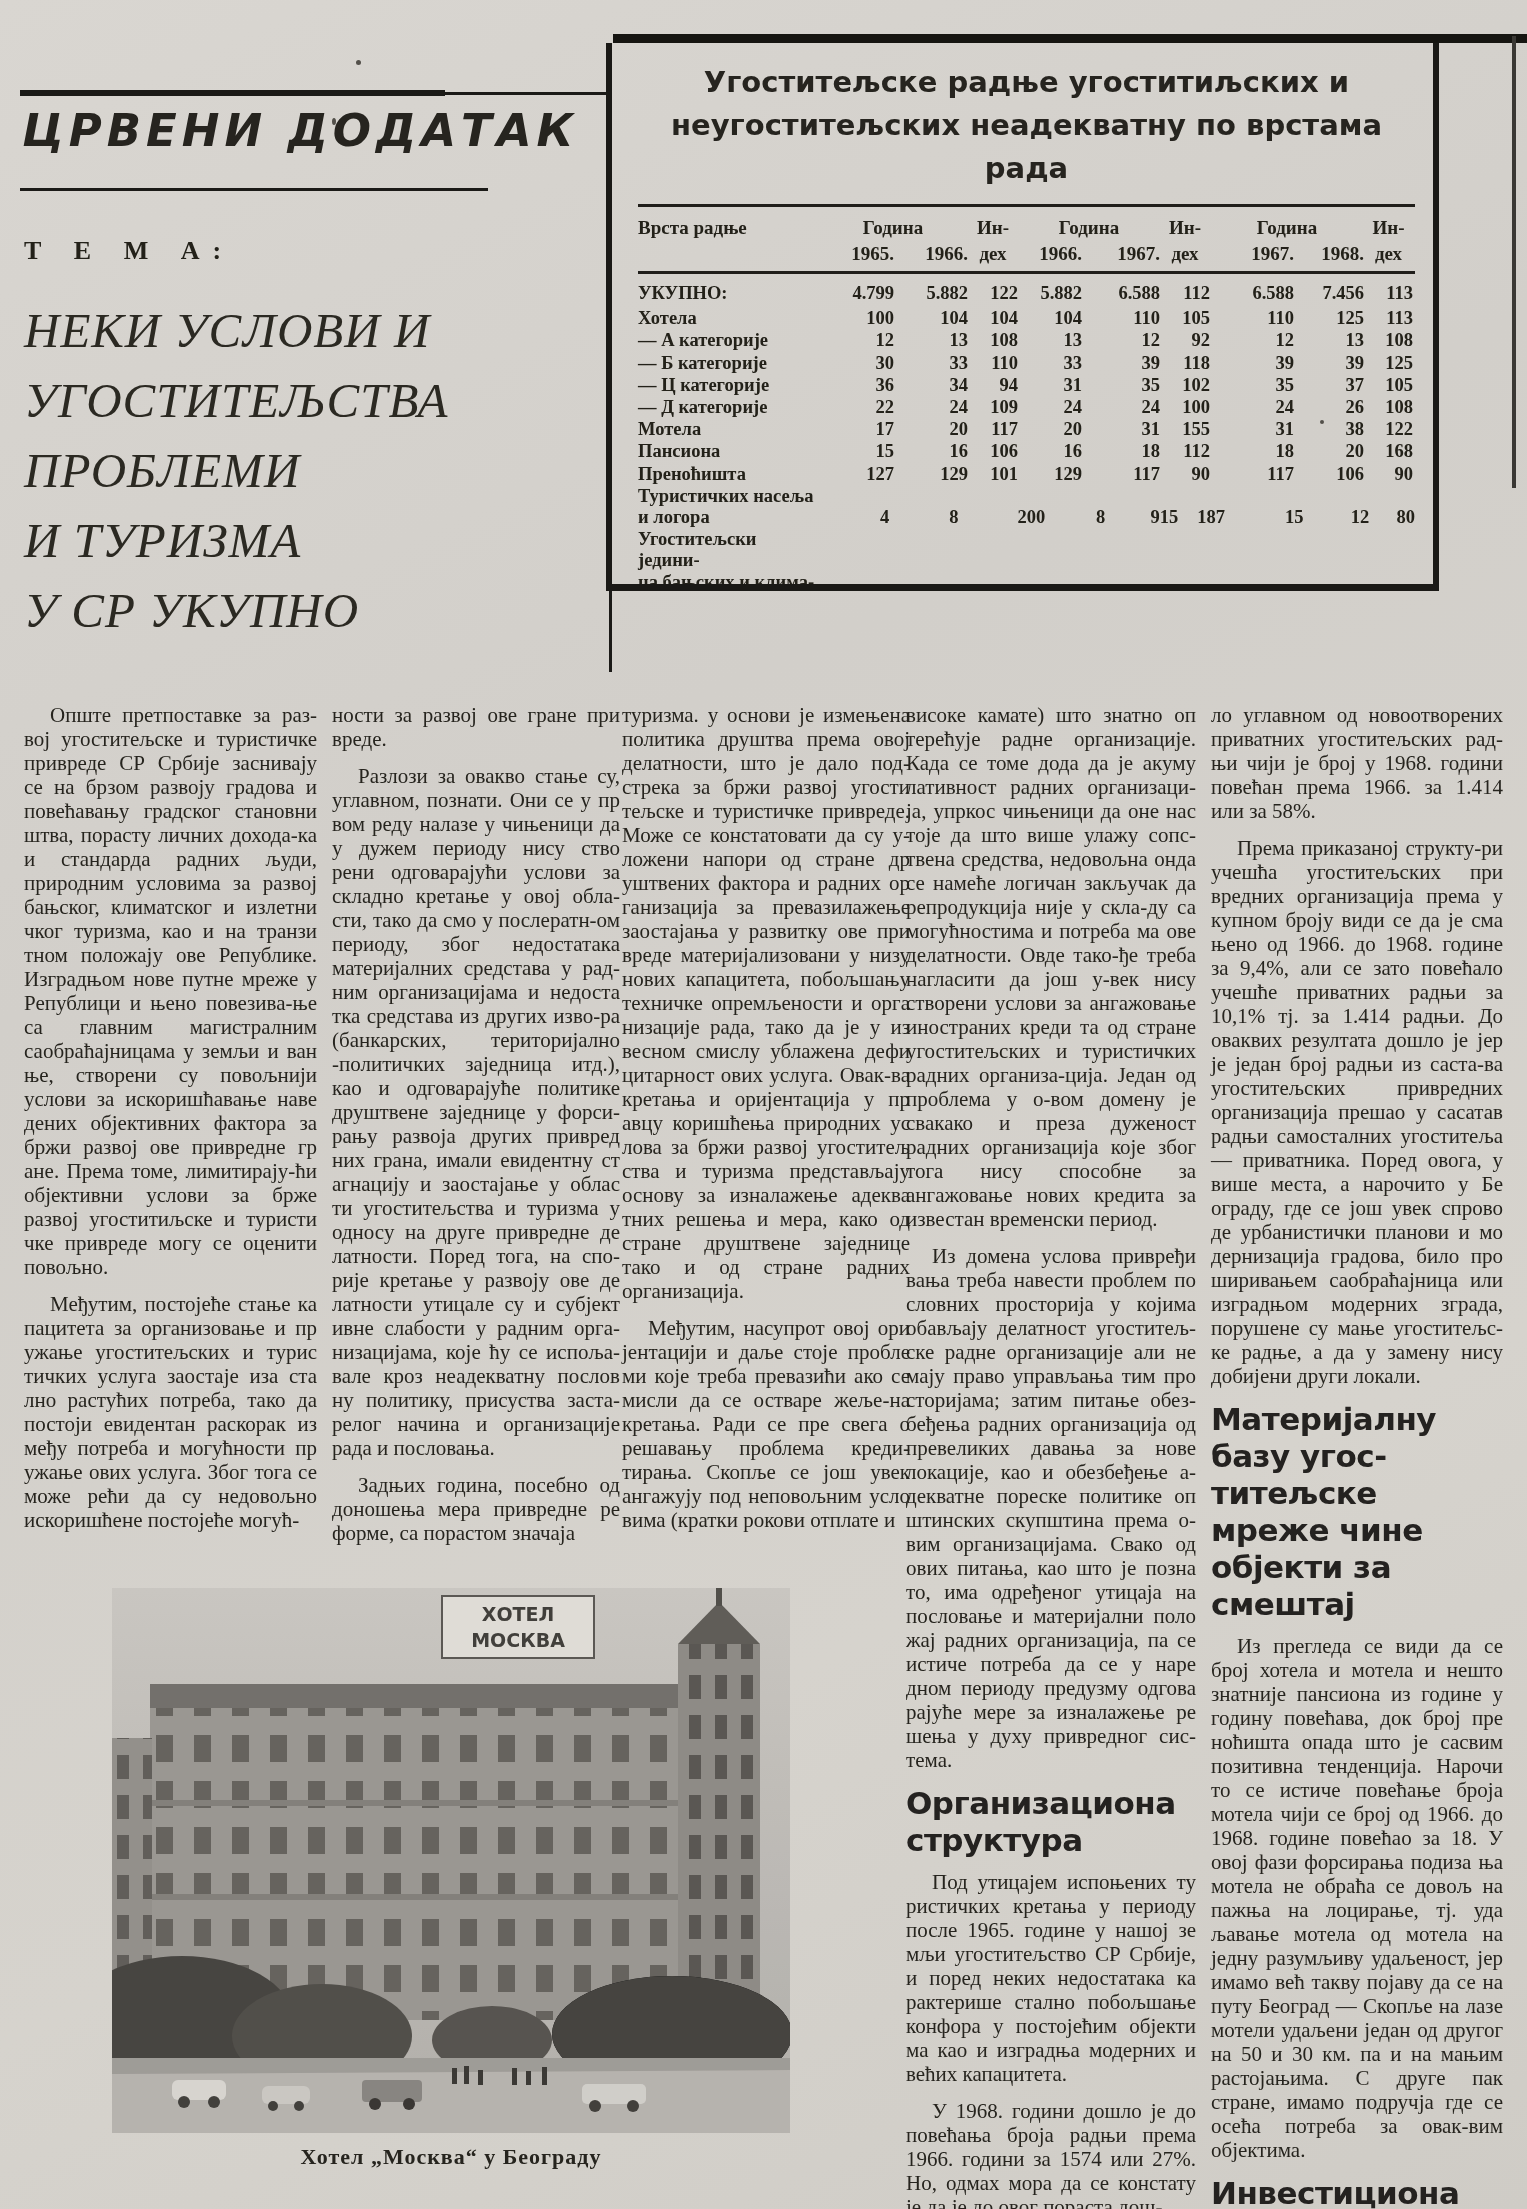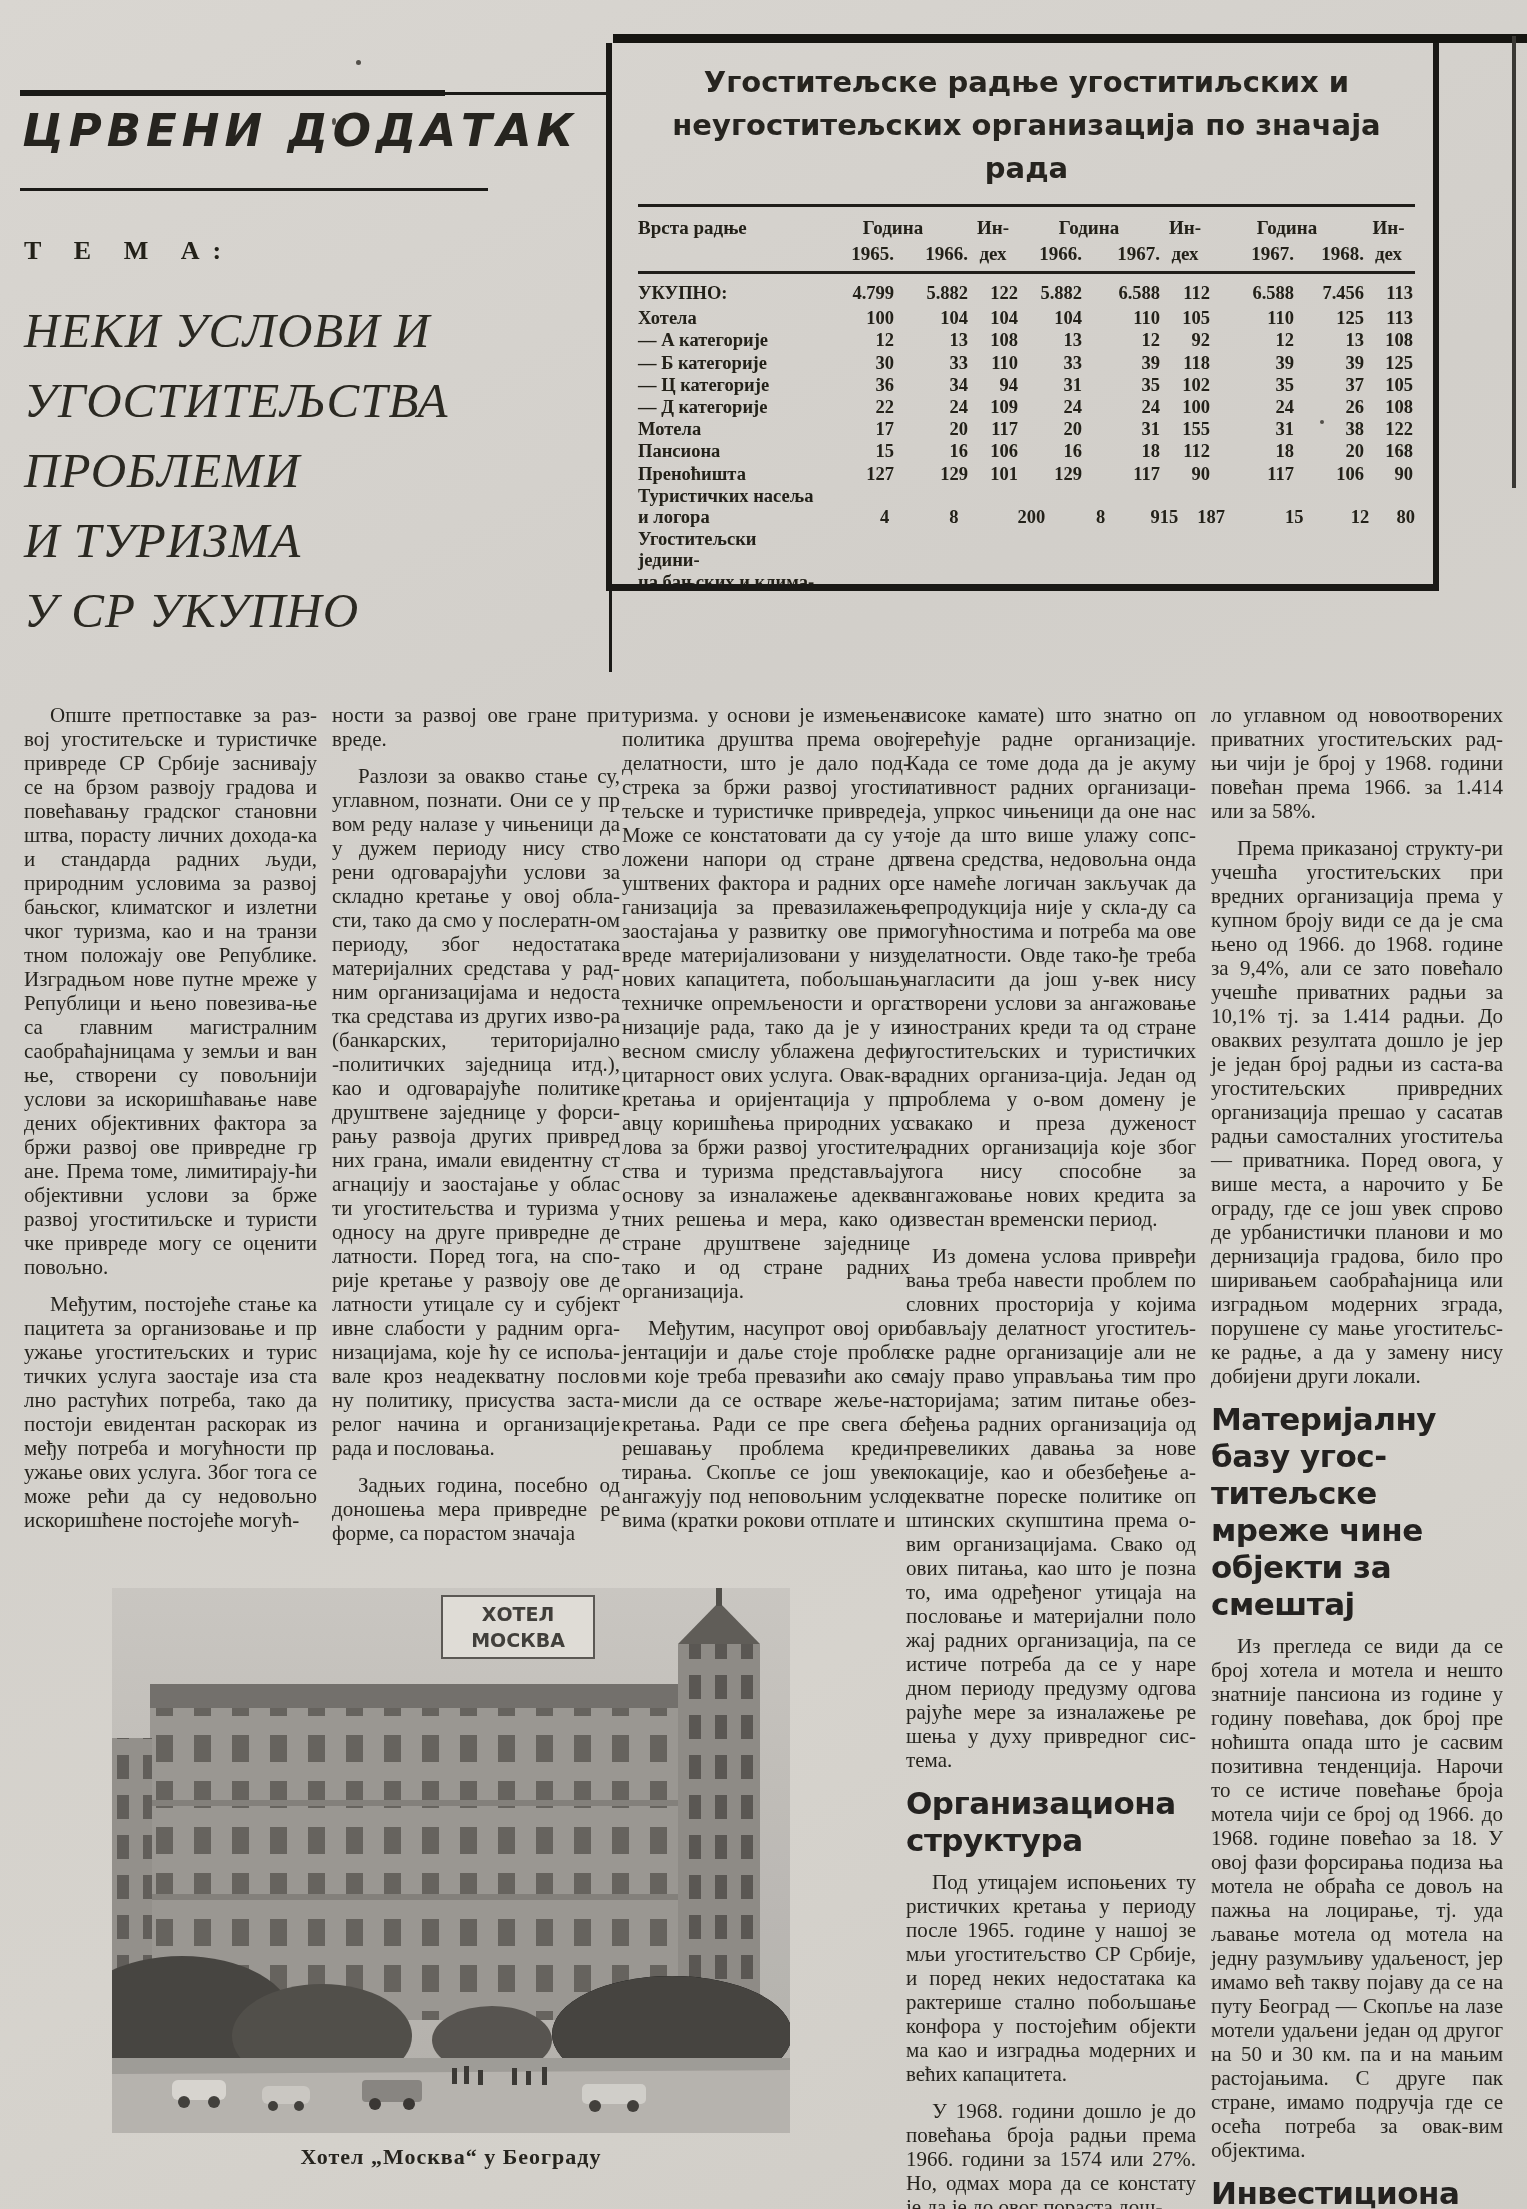--- a/index.html
+++ b/index.html
@@ -67,21 +67,21 @@
     <div>И ТУРИЗМА</div>
     <div>У СР УКУПНО</div>
   </div>
 
   <div class="tbl-topbar"></div>
   <div class="edge-line"></div>
   <div class="tbl">
     <div class="tbl-inner">
       <div class="tbl-title">
         <div>Угоститељске радње угоститиљских и</div>
-        <div>неугоститељских организација по значаја рада</div>
+        <div>неугоститељских неадекватну по врстама рада</div>
       </div>
       <div class="thead-rule"></div>
       <div class="thead-r" style="margin-top:8px;">
         <div class="th-label">Врста радње</div>
         <div class="th-g" style="width:150px">Година</div>
         <div class="th-i" style="width:50px">Ин-</div>
         <div class="th-g" style="width:142px">Година</div>
         <div class="th-i" style="width:50px">Ин-</div>
         <div class="th-g" style="width:154px">Година</div>
         <div class="th-i" style="width:49px">Ин-</div>

